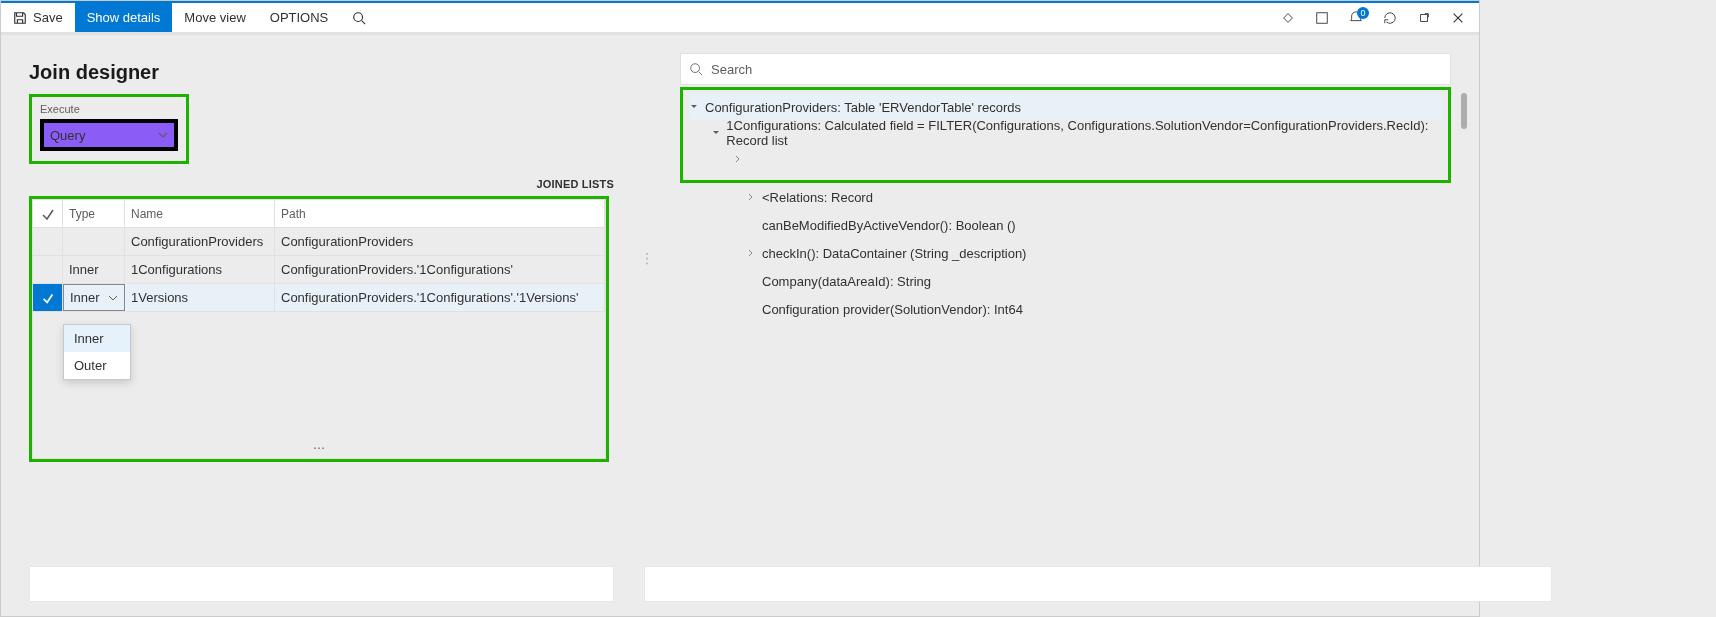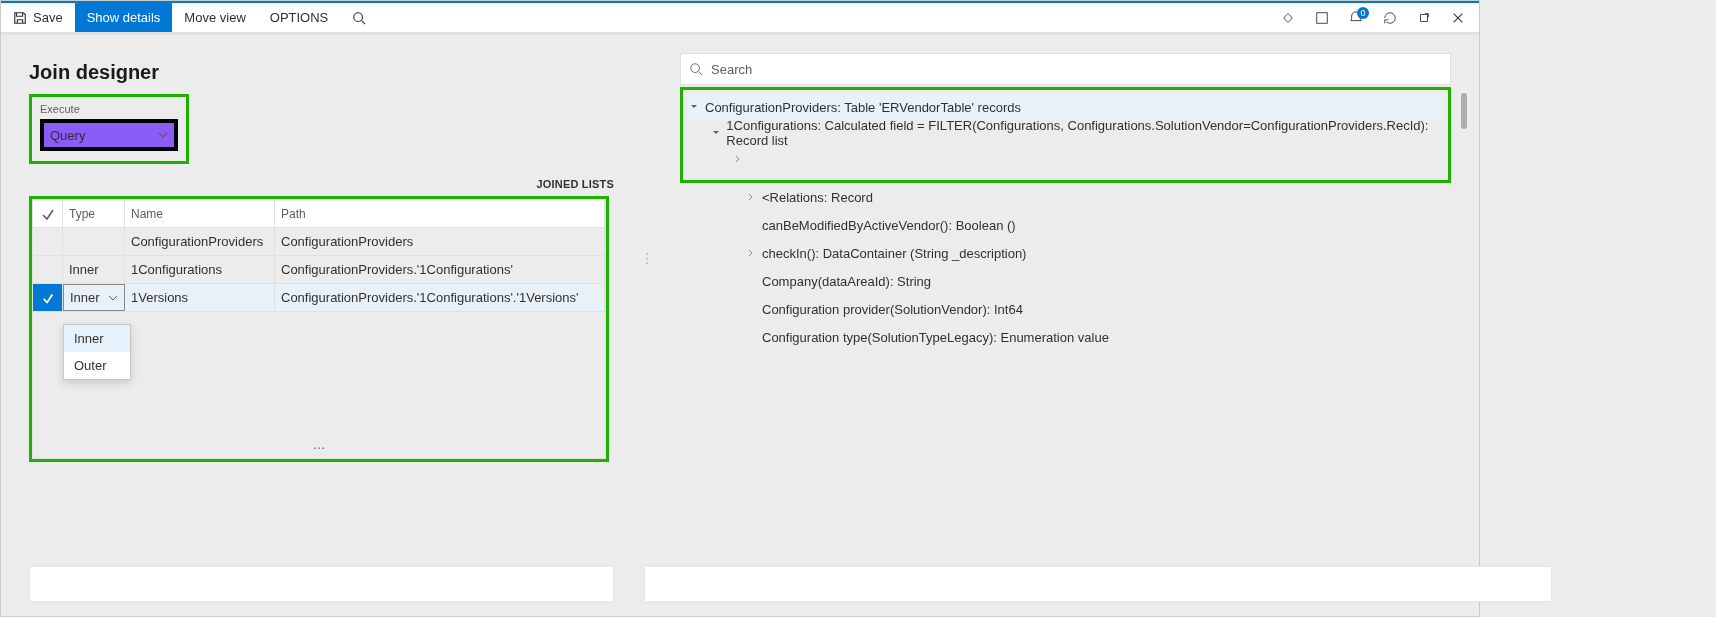--- a/index.html
+++ b/index.html
@@ -242,24 +242,20 @@
             <span>checkIn(): DataContainer (String _description)</span>
           </div>
           <div class="tree-node">
             <span class="caret"></span>
             <span>Company(dataAreaId): String</span>
           </div>
           <div class="tree-node">
             <span class="caret"></span>
             <span>Configuration provider(SolutionVendor): Int64</span>
           </div>
-          <div class="tree-node">
-            <span class="caret"></span>
-            <span>Configuration type(SolutionTypeLegacy): Enumeration value</span>
-          </div>
         </div>
 
       <div class="scroll-thumb"></div>
     </div>
   </div>
 
   <div class="bottom-bars">
     <div class="bb" style="width:585px;"></div>
     <div class="bb" style="width:908px;"></div>
   </div>

